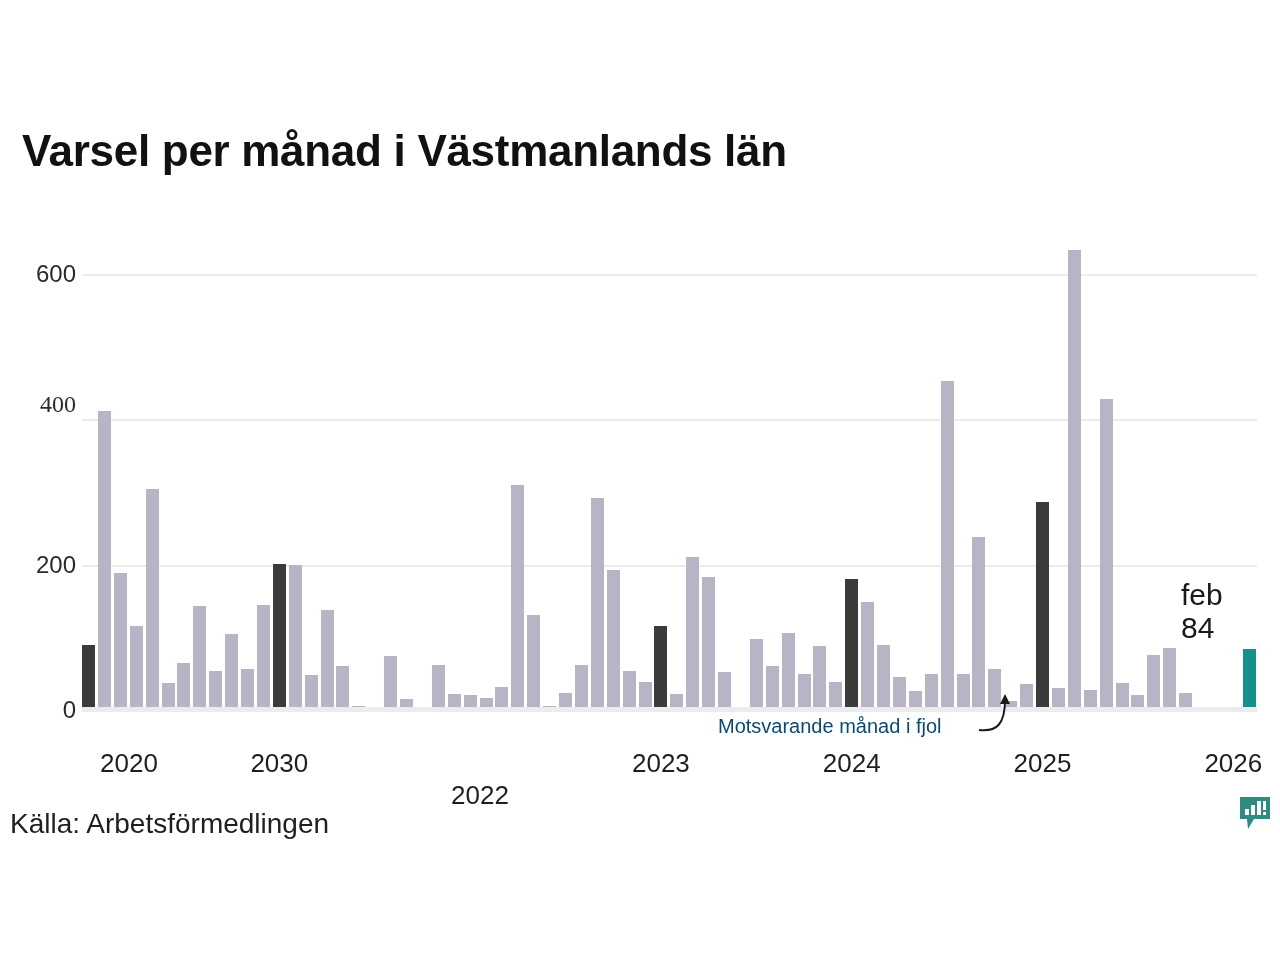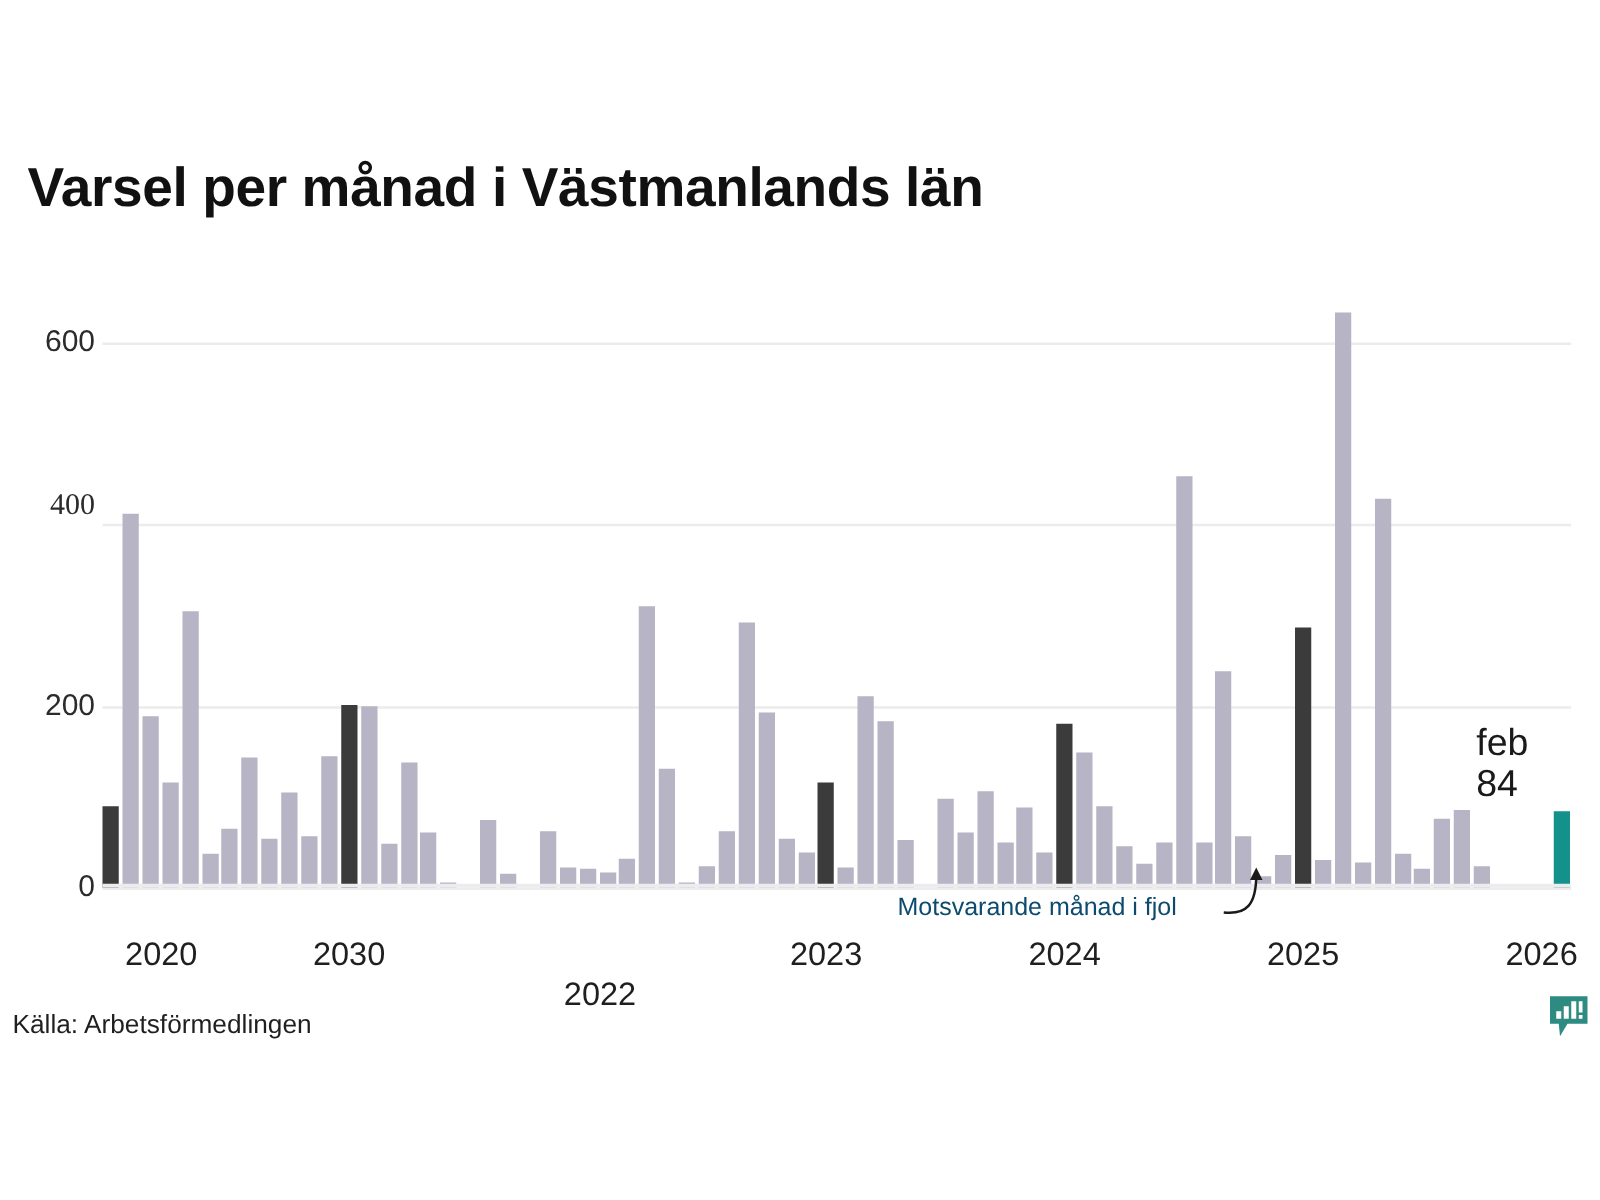--- a/index.html
+++ b/index.html
@@ -48,21 +48,21 @@
   
   #current-callout{
     position:absolute;left:1181px;top:578px;
     font-size:30px;line-height:33px;color:#1a1a1a;
     text-align:left;white-space:nowrap;
   }
 
   
   #source-note{
     position:absolute;left:10px;top:808px;
-    font-size:21px;color:#1f1f1f;white-space:nowrap;
+    font-size:28px;color:#1f1f1f;white-space:nowrap;
   }
   #brand{
     position:absolute;right:8px;top:795px;
     display:flex;align-items:center;gap:9px;
   }
   #brand-name{font-size:30px;font-weight:bold;color:#2e8b82;letter-spacing:-0.2px;}
 </style>
 </head>
 <body>
 

